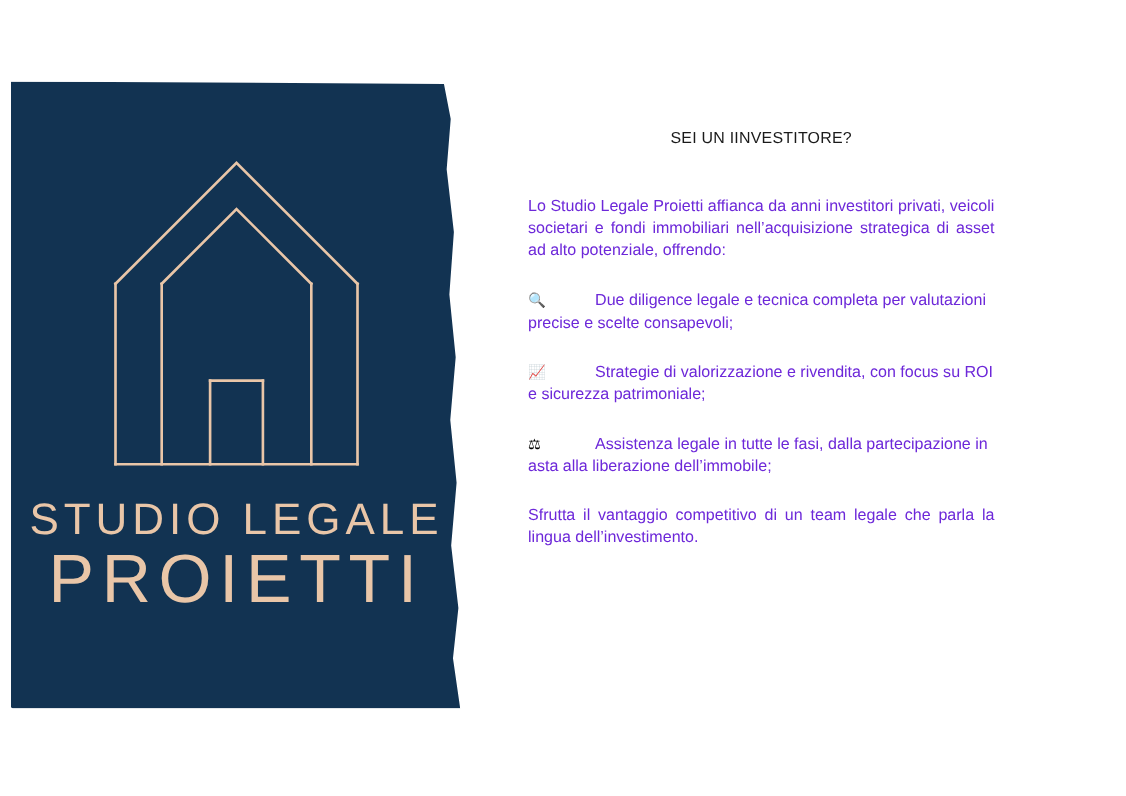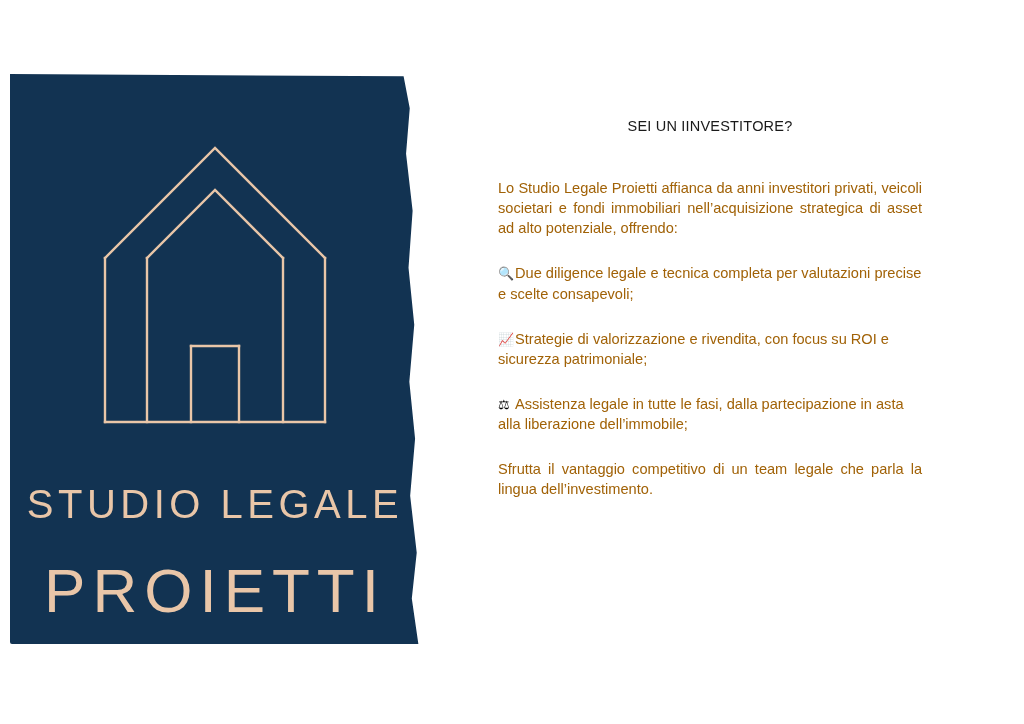--- a/index.html
+++ b/index.html
@@ -46,21 +46,20 @@
       0% 100%
     );
   }
   #logo-inner {
     position: absolute;
     inset: 0;
     display: flex;
     flex-direction: column;
     align-items: center;
     justify-content: flex-start;
-    gap: 32px;
   }
   #house-mark {
     margin-top: 56px;
     width: 232px;
     height: 300px;
   }
   .logo-word {
     color: #e9c6a8;
     letter-spacing: 4.5px;
     font-weight: 400;
@@ -73,54 +72,55 @@
   }
   #logo-line2 {
     font-size: 62px;
     margin-top: 4px;
     letter-spacing: 7px;
   }
 
   
   #content {
     position: absolute;
-    left: 498px;
+    left: 480px;
     top: 118px;
     width: 424px;
   }
   #heading {
     font-size: 14.5px;
     color: #1a1a1a;
     text-align: center;
     letter-spacing: 0.2px;
     margin: 0 0 44px 0;
     font-weight: 400;
   }
   .para {
     font-size: 14.6px;
     line-height: 1.38;
-    color: #a16207;
+    color: #6d28d9;
     text-align: justify;
     margin: 0 0 25px 0;
   }
   .bullet-row {
     display: block;
     margin: 0 0 25px 0;
   }
   .bullet-ico {
     display: inline-block;
     width: 17px;
     font-size: 13px;
     line-height: 1;
   }
   .bullet-text {
     font-size: 14.6px;
     line-height: 1.38;
-    color: #a16207;
+    color: #6d28d9;
     text-align: justify;
+    margin-left: 44px;
   }
   .bullet-row .bullet-text {
     display: inline;
   }
   #closing {
     margin-bottom: 0;
     margin-top: 12px;
   }
 </style>
 </head>

